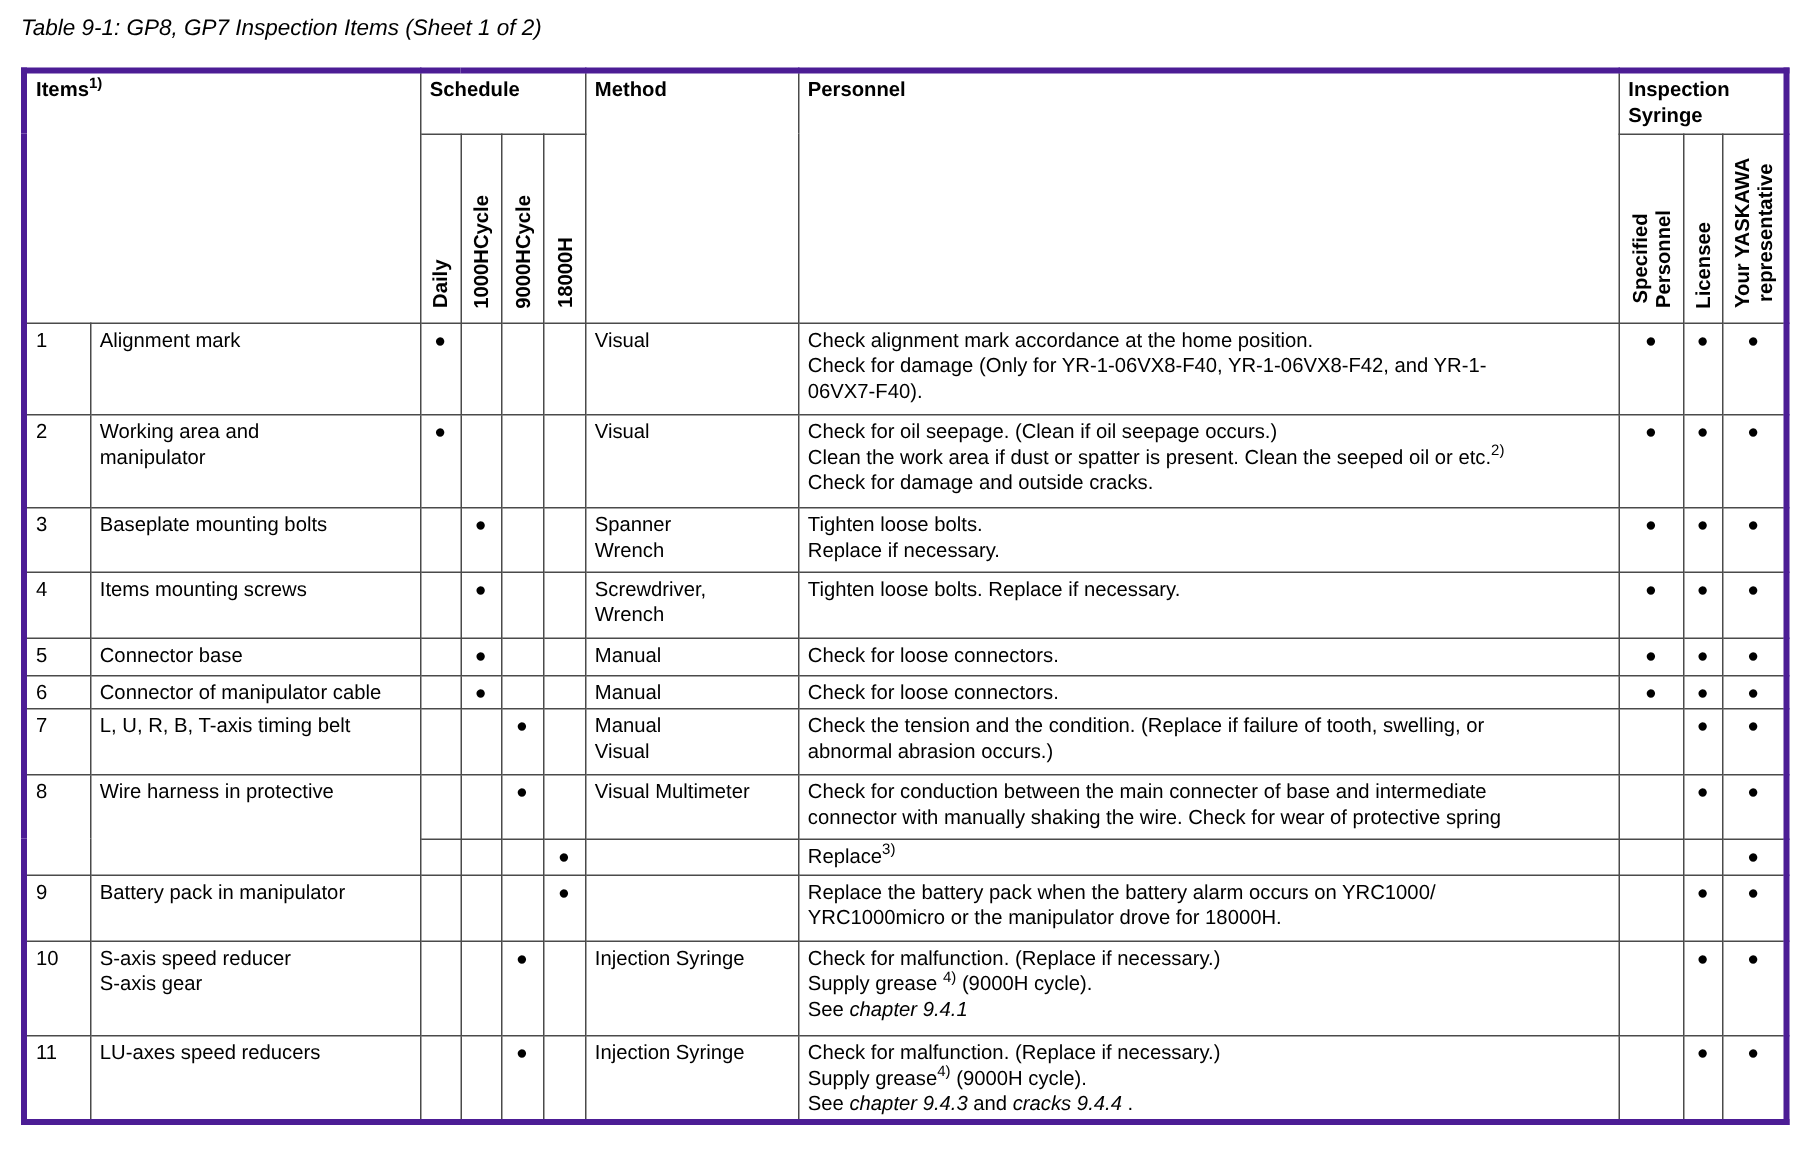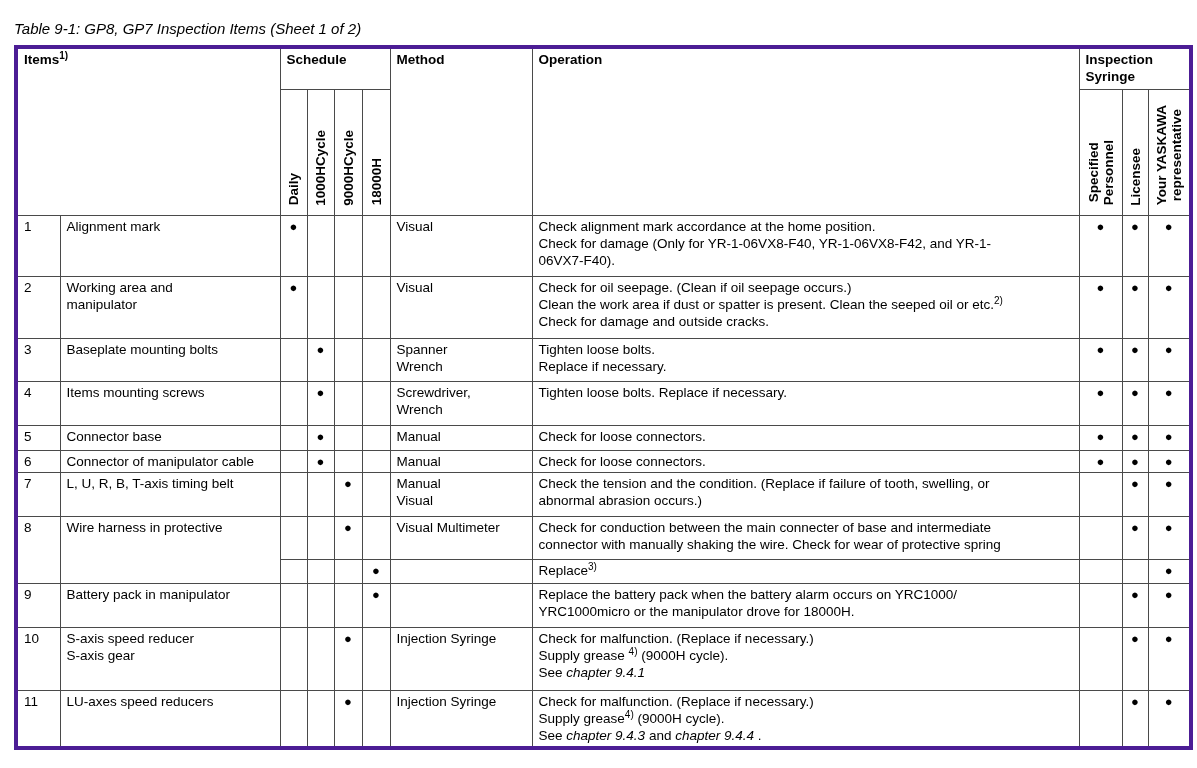--- a/index.html
+++ b/index.html
@@ -1,17 +1,17 @@
 <!DOCTYPE html>
 <html><head>
 <meta charset="utf-8">
 <style>
   html,body{margin:0;padding:0;background:#fff;}
   body{width:1197px;height:768px;position:relative;font-family:"Liberation Sans",sans-serif;color:#000;}
-  .doc-title{position:absolute;left:14px;top:20px;font-style:italic;font-size:15px;white-space:pre;}
+  .doc-title{position:absolute;left:14px;top:10px;font-style:italic;font-size:15px;white-space:pre;}
   table.insp{position:absolute;left:14px;top:45px;width:1175px;table-layout:fixed;border-collapse:collapse;border:4px solid #4c1d95;}
   th,td{border:1px solid #4a4a4a;vertical-align:top;text-align:left;padding:2px 5px 2px 6px;font-size:13.5px;line-height:17px;font-weight:normal;overflow:hidden;}
   th{font-weight:bold;}
   td.mark{text-align:center;padding:3px 0 0 0;font-size:13px;line-height:16px;}
   th.vert{vertical-align:bottom;text-align:center;padding:0 1px 5px 1px;}
   th.vert span{display:inline-block;writing-mode:vertical-rl;transform:rotate(180deg);white-space:pre;line-height:15px;font-size:13.5px;}
   sup{font-size:10px;line-height:0;vertical-align:super;}
   i{font-style:italic;}
 </style>
 </head>
@@ -32,21 +32,21 @@
     <col style="width:43px">
       <col style="width:26px">
       <col style="width:43px">
   </colgroup>
 
   <tbody>
       <tr style="height:42px">
     <th colspan="2" rowspan="2" style="vertical-align:top">Items<sup>1)</sup></th>
     <th colspan="4">Schedule</th>
     <th rowspan="2" style="vertical-align:top">Method</th>
-    <th rowspan="2" style="vertical-align:top">Operation</th>
+    <th rowspan="2" style="vertical-align:top">Personnel</th>
     <th colspan="3">Inspection Syringe</th>
   </tr>
   <tr style="height:126px">
     <th class="vert"><span>Daily</span></th>
     <th class="vert"><span>1000HCycle</span></th>
     <th class="vert"><span>9000HCycle</span></th>
     <th class="vert"><span>18000H</span></th>
     <th class="vert"><span>Specified
 Personnel</span></th>
     <th class="vert"><span>Licensee</span></th>
@@ -207,19 +207,19 @@
   </tr>
 
   <tr style="height:55px">
     <td>11</td>
     <td>LU-axes speed reducers</td>
     <td class="mark"></td>
     <td class="mark"></td>
     <td class="mark">●</td>
     <td class="mark"></td>
     <td>Injection Syringe</td>
-    <td>Check for malfunction.  (Replace if necessary.)<br>Supply grease<sup>4)</sup> (9000H cycle).<br>See <i>chapter 9.4.3</i>   and <i>chapter 9.4.4</i>   .</td>
+    <td>Check for malfunction.  (Replace if necessary.)<br>Supply grease<sup>4)</sup> (9000H cycle).<br>See <i>chapter 9.4.3</i>   and <i>cracks 9.4.4</i>   .</td>
     <td class="mark"></td>
     <td class="mark">●</td>
     <td class="mark">●</td>
   </tr>
 </tbody>
   </table>
 
 </body></html>

